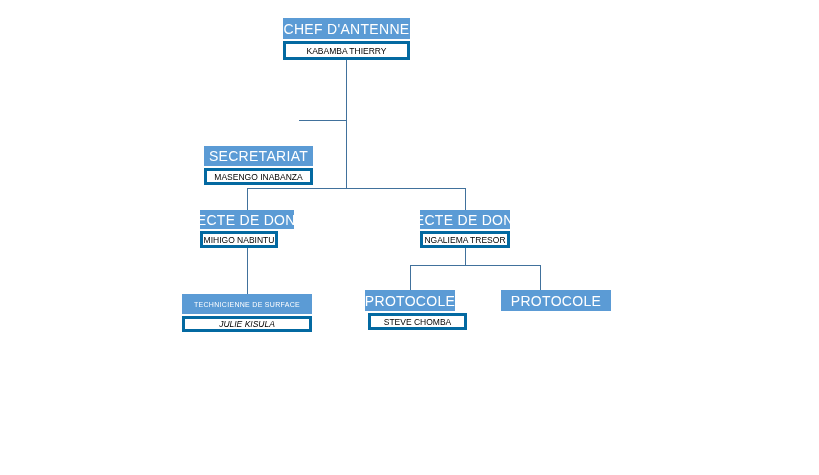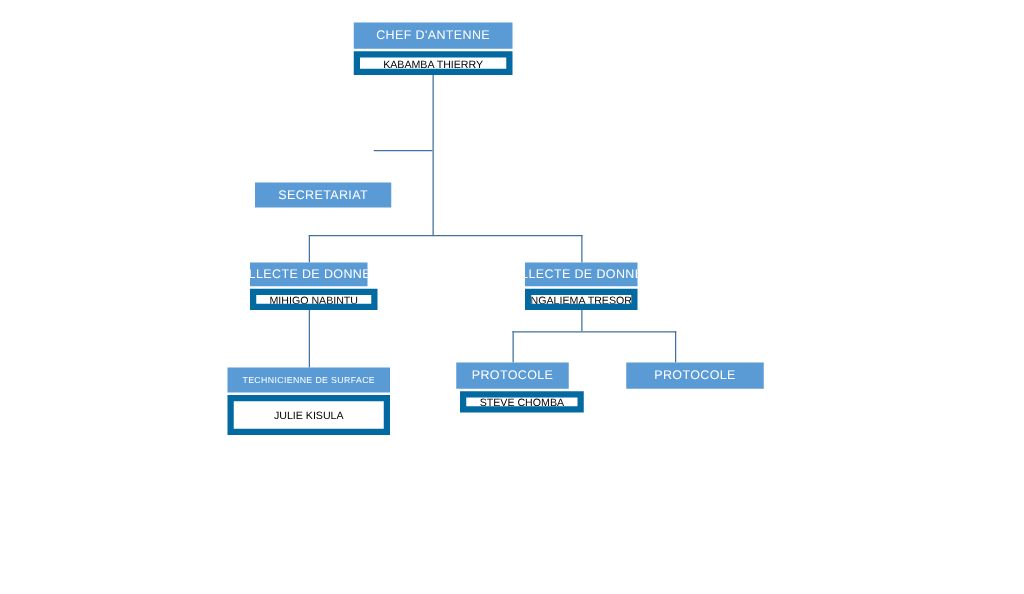--- a/index.html
+++ b/index.html
@@ -8,33 +8,33 @@
     width: 819px;
     height: 475px;
     background: #ffffff;
     font-family: "Liberation Sans", sans-serif;
     overflow: hidden;
   }
   .node { position: absolute; }
   .node .title {
     background: #5B9BD5;
     color: #ffffff;
-    font-size: 10px;
+    font-size: 14px;
     letter-spacing: 0.3px;
     text-align: center;
     display: flex;
     align-items: center;
     justify-content: center;
     white-space: nowrap;
     overflow: hidden;
   }
   .node .nbox {
     margin-top: 2px;
     background: #ffffff;
-    border: 5px solid #0369a1;
+    border: 3px solid #0369a1;
     color: #000000;
     font-size: 8.5px;
     text-align: center;
     display: flex;
     align-items: center;
     justify-content: center;
     white-space: nowrap;
     overflow: hidden;
     box-sizing: border-box;
   }
@@ -56,35 +56,36 @@
   <div class="line" style="left:410px; top:265px; width:1px; height:25px;"></div>
   <div class="line" style="left:540px; top:265px; width:1px; height:25px;"></div>
 
   <div class="node" style="left:283px; top:18px; width:127px;">
     <div class="title" style="height:21px;">CHEF D'ANTENNE</div>
     <div class="nbox" style="height:19px;">KABAMBA THIERRY</div>
   </div>
 
   <div class="node" style="left:204px; top:110px; width:109px;margin-top:36px;">
     <div class="title" style="height:20px;">SECRETARIAT</div>
+    <div class="nbox" style="height:17px;">MASENGO INABANZA</div>
   </div>
 
   <div class="node" style="left:200px; top:210px; width:94px;">
     <div class="title" style="height:19px;">COLLECTE DE DONNEES</div>
-    <div class="nbox" style="height:17px; width:102px;">MIHIGO NABINTU</div>
+    <div class="nbox" style="height:17px; width:78px;">MIHIGO NABINTU</div>
   </div>
 
   <div class="node" style="left:420px; top:210px; width:90px;">
     <div class="title" style="height:19px;">COLLECTE DE DONNEES</div>
     <div class="nbox" style="height:17px;">NGALIEMA TRESOR</div>
   </div>
 
   <div class="node" style="left:182px; top:294px; width:130px;">
     <div class="title" style="height:20px; font-size:7px;">TECHNICIENNE DE SURFACE</div>
-    <div class="nbox" style="height:32px;">JULIE KISULA</div>
+    <div class="nbox" style="height:16px;font-style:italic;">JULIE KISULA</div>
   </div>
 
   <div class="node" style="left:365px; top:290px; width:90px;">
     <div class="title" style="height:21px;">PROTOCOLE</div>
     <div class="nbox" style="height:17px; width:99px; margin-left:3px;">STEVE  CHOMBA</div>
   </div>
 
   <div class="node" style="left:485px; top:290px; width:110px;padding-left:16px;">
     <div class="title" style="height:21px;">PROTOCOLE</div>
   </div>

